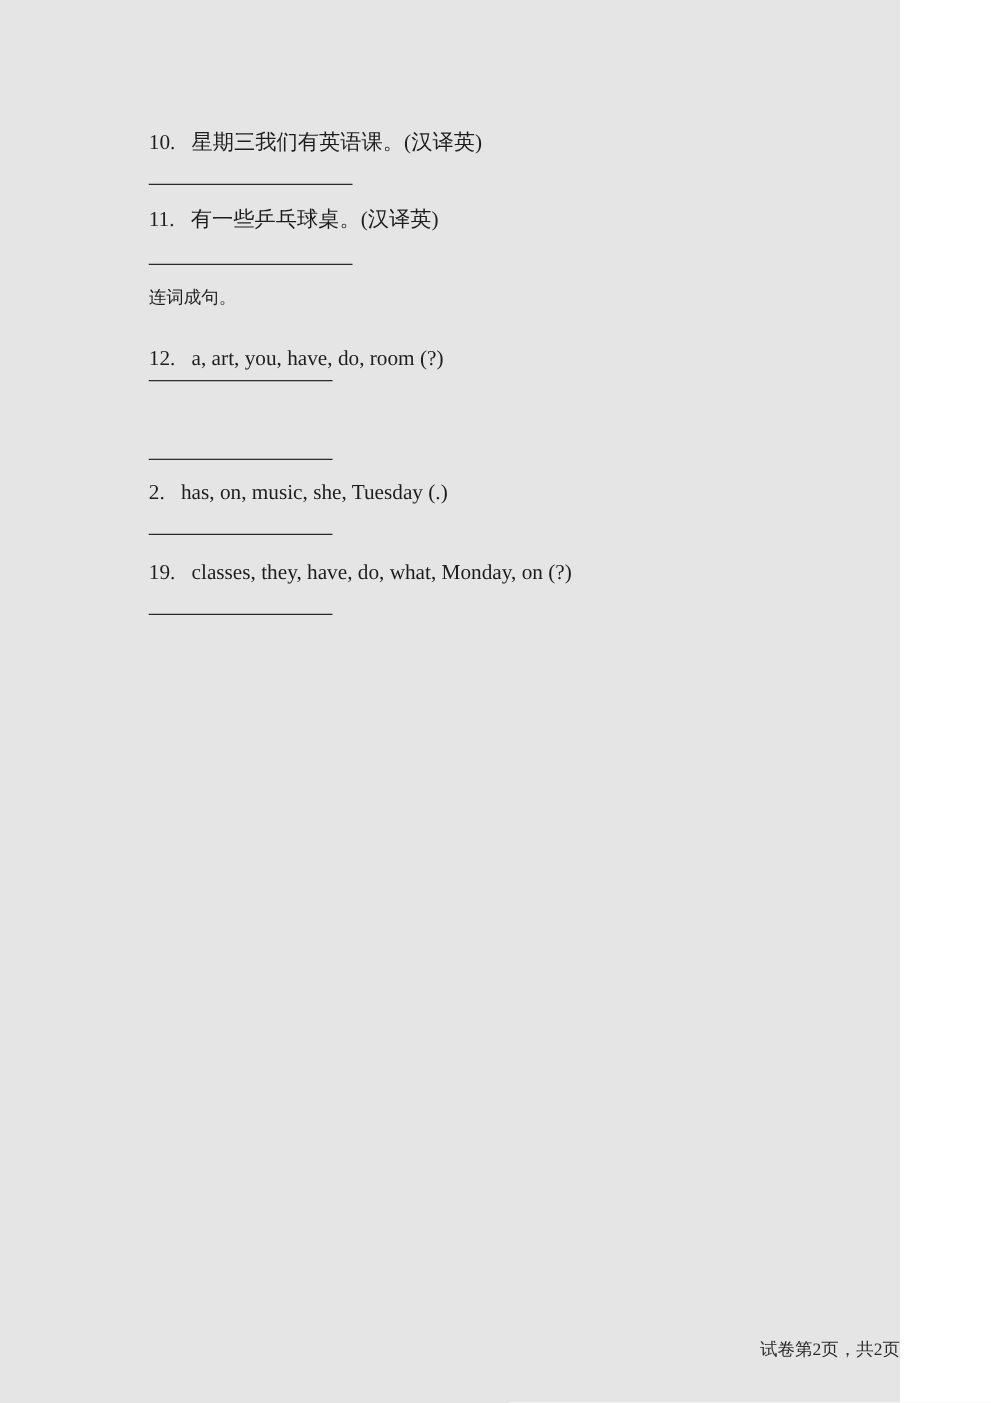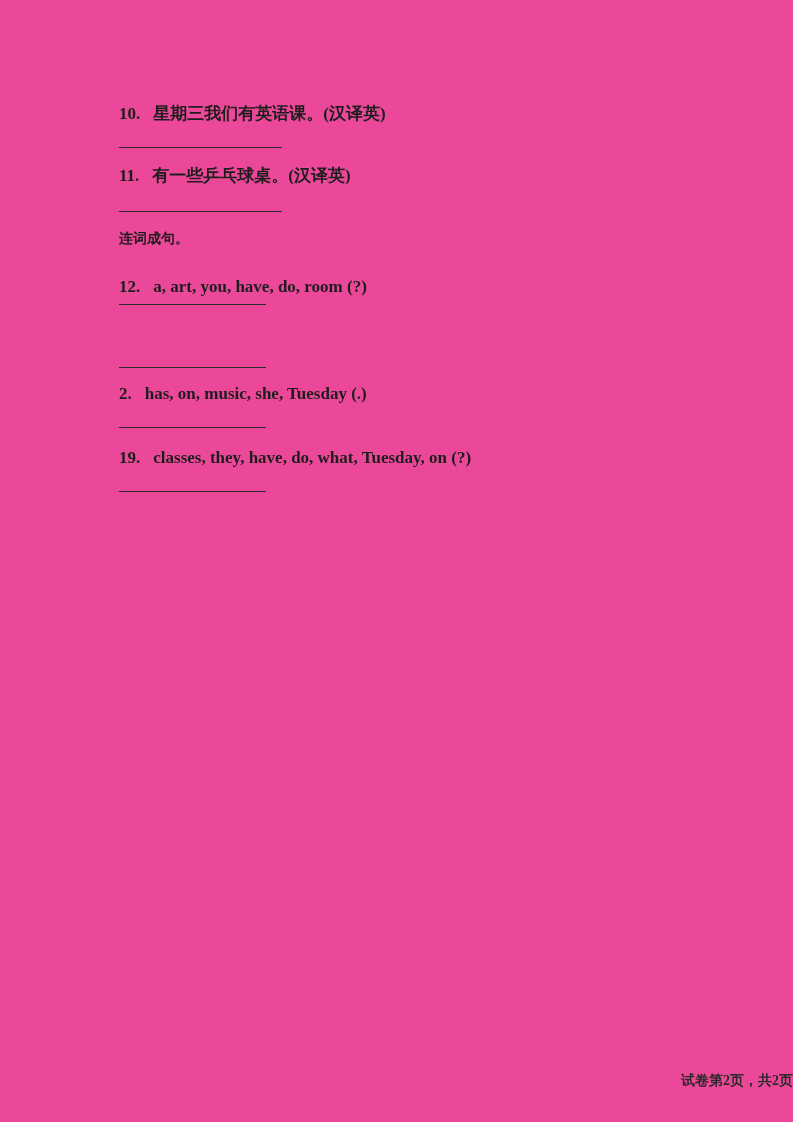--- a/index.html
+++ b/index.html
@@ -1,25 +1,24 @@
 <!DOCTYPE html>
 <html><head>
 <meta charset="utf-8">
 <style>
   * { margin: 0; padding: 0; box-sizing: border-box; }
   html, body { background: #ffffff; }
   .page {
     position: relative;
-    width: 793px;
+    width: 720px;
     height: 1122px;
-    background: #ec4899;
+    background: #e5e5e5;
     font-family: "Liberation Serif", "DejaVu Serif", serif;
     color: #1d1d1d;
     overflow: hidden;
-    font-weight: bold;
   }
   .q-item {
     position: absolute;
     left: 119px;
     font-size: 17px;
     line-height: 20px;
     white-space: nowrap;
     color: #1d1d1d;
   }
   .q-num {
@@ -75,21 +74,21 @@
   <div class="answer-line short" style="top:304px"></div>
 
   <div class="answer-line short" style="top:367px"></div>
 
   <div class="q-item" style="top:384px">
     <span class="q-num">2.</span><span>has, on, music, she, Tuesday (.)</span>
   </div>
   <div class="answer-line short" style="top:427px"></div>
 
   <div class="q-item" style="top:448px">
-    <span class="q-num">19.</span><span>classes, they, have, do, what, Tuesday, on (?)</span>
+    <span class="q-num">19.</span><span>classes, they, have, do, what, Monday, on (?)</span>
   </div>
   <div class="answer-line short" style="top:491px"></div>
 
   <div class="footer">
     <span>试卷第2页，共2页</span>
   </div>
 
 </div>
 
 </body></html>

